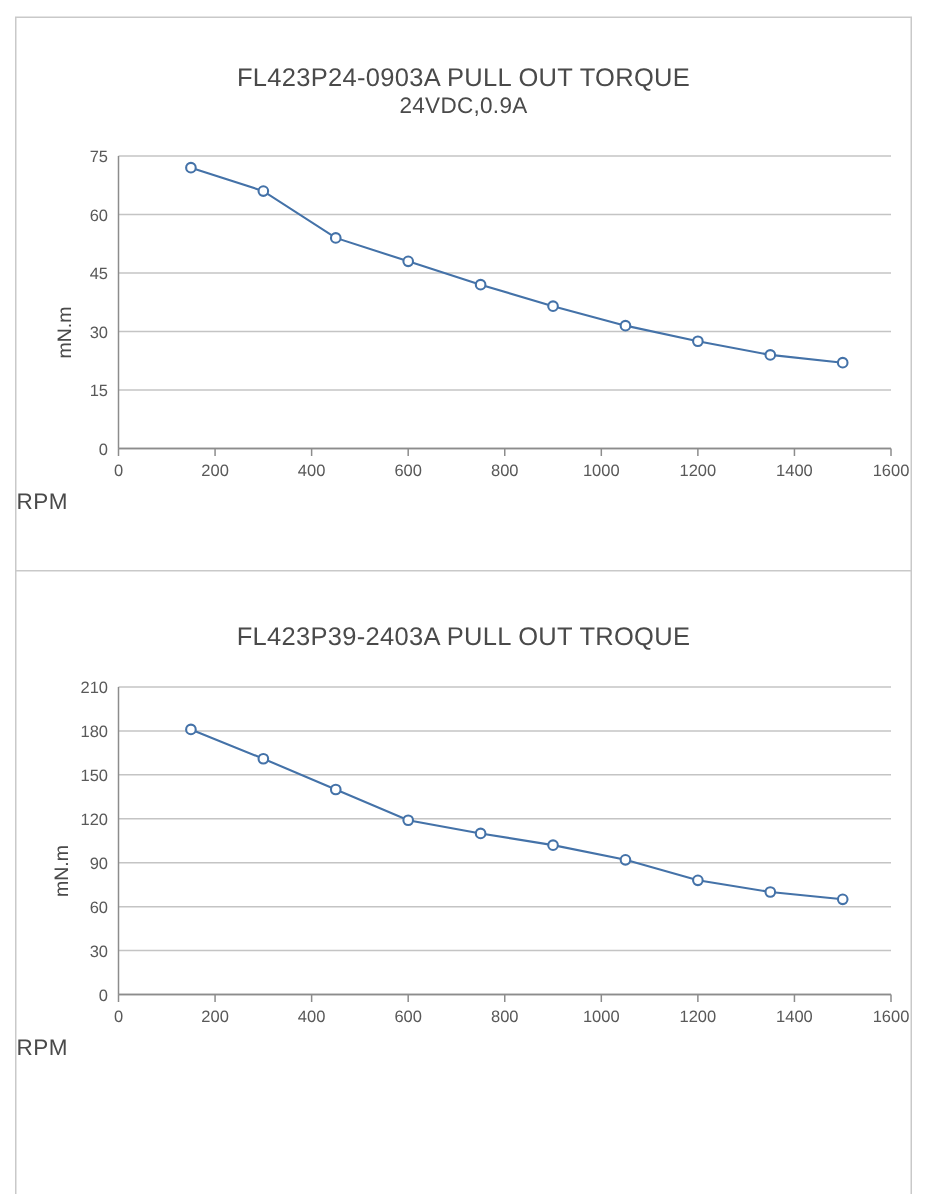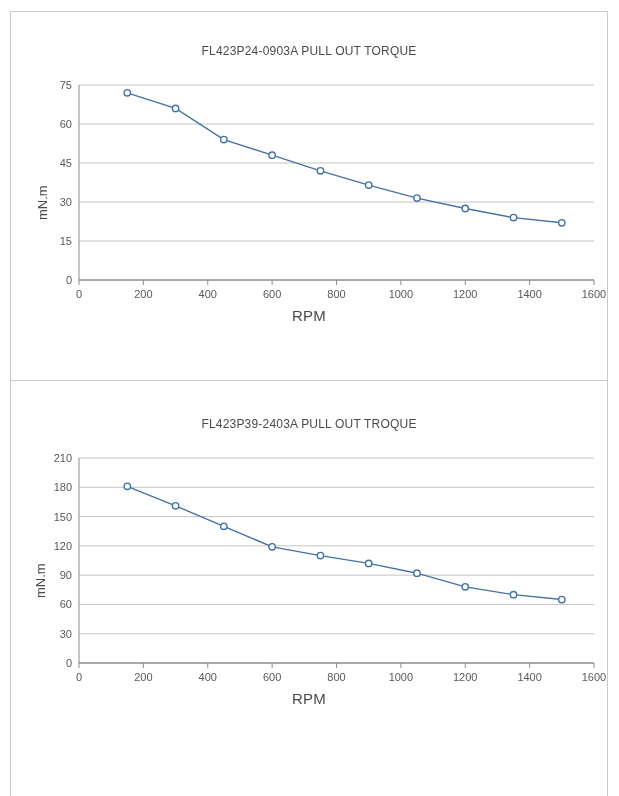--- a/index.html
+++ b/index.html
@@ -26,21 +26,21 @@
     width: 598px;
     border: 1px solid #c9c9c9;
     background: #ffffff;
     box-sizing: border-box;
   }
   #card-0 { top: 11px; height: 370px; }
   #card-1 { top: 380px; height: 489px; }
 
   .chart-title {
     text-align: center;
-    font-size: 12px;
+    font-size: 17px;
     color: #4a4a4a;
     line-height: 19px;
     letter-spacing: 0.2px;
   }
   #card-0 .chart-title { margin-top: 30px; }
   #card-1 .chart-title { margin-top: 34px; }
   .chart-subtitle {
     text-align: center;
     font-size: 15px;
     color: #4a4a4a;
@@ -59,39 +59,40 @@
     position: absolute;
     font-size: 13px;
     color: #4a4a4a;
     transform: rotate(-90deg);
     transform-origin: left top;
     white-space: nowrap;
   }
   .axis-label-x {
     position: absolute;
     width: 100%;
-    text-align: center;
+    text-align: left;
     font-size: 15px;
     color: #4a4a4a;
     letter-spacing: 0.3px;
   }
   svg { display: block; }
   .tick-text {
     font-family: "Liberation Sans", sans-serif;
     font-size: 11px;
     fill: #595959;
   }
 </style>
 </head>
 <body>
 
 <div class="page">
 
   <div class="chart-card" id="card-0">
     <div class="chart-title">FL423P24-0903A PULL OUT TORQUE</div>
+    <div class="chart-subtitle">24VDC,0.9A</div>
     <div class="plot-wrap">
       <div class="axis-label-y" id="ylabel-0" style="left: 24px; top: 155px;">mN.m</div>
       <svg id="svg-0" width="598" height="270">
           <line x1="68" y1="215" x2="583" y2="215" stroke="#8c8c8c" stroke-width="1"></line>
           <line x1="68" y1="176" x2="583" y2="176" stroke="#c4c4c4" stroke-width="1"></line>
           <line x1="68" y1="137" x2="583" y2="137" stroke="#c4c4c4" stroke-width="1"></line>
           <line x1="68" y1="98" x2="583" y2="98" stroke="#c4c4c4" stroke-width="1"></line>
           <line x1="68" y1="59" x2="583" y2="59" stroke="#c4c4c4" stroke-width="1"></line>
           <line x1="68" y1="20" x2="583" y2="20" stroke="#c4c4c4" stroke-width="1"></line>
           <text x="61" y="219" text-anchor="end" class="tick-text">0</text>

